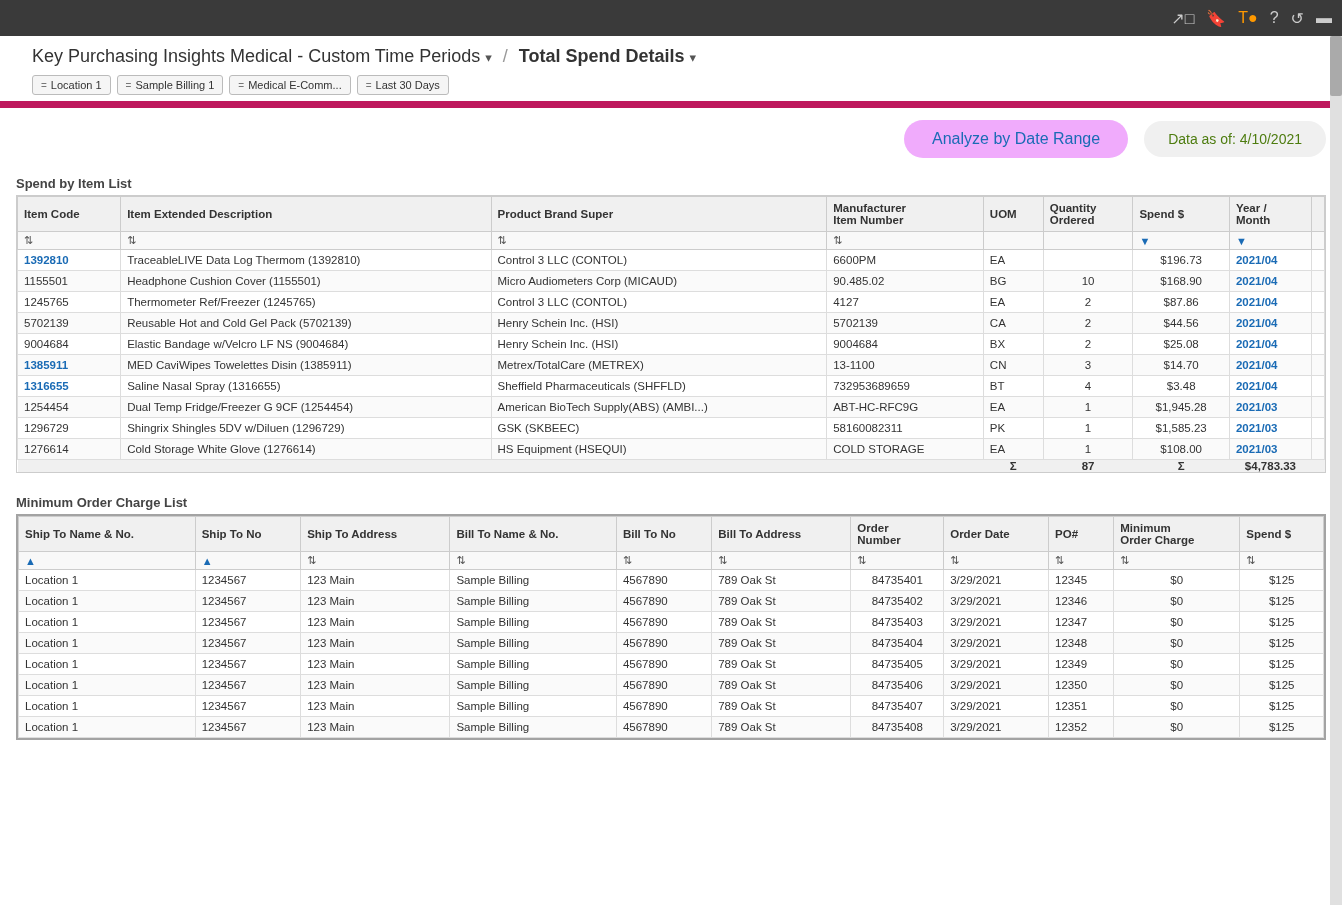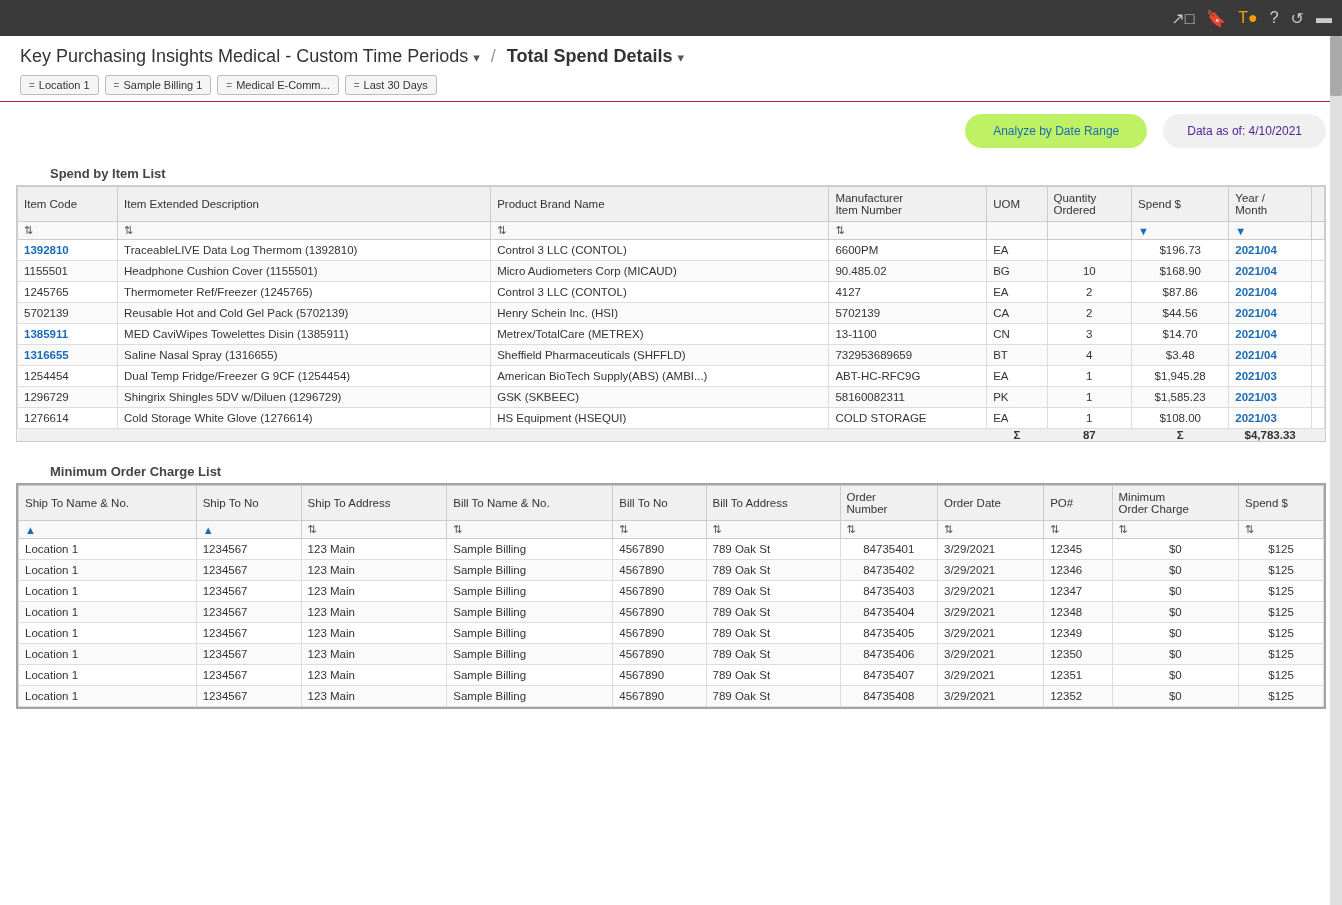--- a/index.html
+++ b/index.html
@@ -17,22 +17,22 @@
     }
     .top-bar-icon {
       color: #ccc;
       font-size: 16px;
       cursor: pointer;
     }
     .top-bar-icon.highlight { color: #f90; }
 
     
     .header {
-      padding: 10px 16px 6px 20px;
-      border-bottom: 1px solid #be185d;
+      padding: 10px 16px 6px 32px;
+      border-bottom: 7px solid #be185d;
     }
     .page-title {
       font-size: 18px;
       font-weight: normal;
       color: #333;
       margin-bottom: 8px;
     }
     .page-title .section1 { color: #333; }
     .page-title .divider { color: #999; margin: 0 6px; }
     .page-title .section2 { color: #333; font-weight: bold; }
@@ -58,63 +58,62 @@
 
     
     .analyze-bar {
       display: flex;
       align-items: center;
       padding: 12px 16px;
       gap: 16px;
       justify-content: flex-end;
     }
     .analyze-btn {
-      background: #bef264;
+      background: #f0abfc;
       border: none;
       border-radius: 20px;
       padding: 10px 28px;
-      font-size: 12px;
+      font-size: 16px;
       color: #1a6bb5;
       cursor: pointer;
       font-weight: 500;
     }
     .data-as-of {
       background: #f0f0f0;
       border-radius: 20px;
       padding: 10px 24px;
-      font-size: 12px;
-      color: #4c1d95;
+      font-size: 14px;
+      color: #4d7c0f;
     }
 
     
     .section-title {
       padding: 6px 12px 4px 16px;
       font-size: 13px;
       font-weight: bold;
       color: #444;
-      margin-left: 34px;
     }
 
     
     .table-container {
       margin: 0 16px 16px 16px;
       overflow-x: auto;
       border: 1px solid #ccc;
     }
     table {
       border-collapse: collapse;
       width: 100%;
       font-size: 11.5px;
     }
     thead tr th {
       background: #f0f0f0;
       border: 1px solid #ccc;
       padding: 5px 6px;
       text-align: left;
-      font-weight: normal;
+      font-weight: bold;
       color: #333;
       white-space: nowrap;
     }
     thead tr.sort-row th {
       background: #f8f8f8;
       padding: 2px 6px;
       font-weight: normal;
       font-size: 11px;
       color: #555;
     }
@@ -202,21 +201,21 @@
 </div>
 
 <div class="section-title">Spend by Item List</div>
 
 <div class="table-container">
   <table>
     <thead>
       <tr>
         <th>Item Code</th>
         <th>Item Extended Description</th>
-        <th>Product Brand Name</th>
+        <th>Product Brand Super</th>
         <th>Manufacturer<br>Item Number</th>
         <th>UOM</th>
         <th>Quantity<br>Ordered</th>
         <th>Spend $</th>
         <th>Year /<br>Month</th>
         <th style="width:12px;"></th>
       </tr>
       <tr class="sort-row">
         <th><span>⇅</span></th>
         <th><span>⇅</span></th>
@@ -264,20 +263,31 @@
           <td></td>
         </tr>
         <tr>
           <td>5702139</td>
           <td>Reusable Hot and Cold Gel Pack (5702139)</td>
           <td>Henry Schein Inc. (HSI)</td>
           <td>5702139</td>
           <td>CA</td>
           <td class="right-align">2</td>
           <td class="right-align">$44.56</td>
+          <td><a class="link-cell">2021/04</a></td>
+          <td></td>
+        </tr>
+        <tr>
+          <td>9004684</td>
+          <td>Elastic Bandage w/Velcro LF NS (9004684)</td>
+          <td>Henry Schein Inc. (HSI)</td>
+          <td>9004684</td>
+          <td>BX</td>
+          <td class="right-align">2</td>
+          <td class="right-align">$25.08</td>
           <td><a class="link-cell">2021/04</a></td>
           <td></td>
         </tr>
         <tr>
           <td><a class="link-cell">1385911</a></td>
           <td>MED CaviWipes Towelettes Disin (1385911)</td>
           <td>Metrex/TotalCare (METREX)</td>
           <td>13-1100</td>
           <td>CN</td>
           <td class="right-align">3</td>

